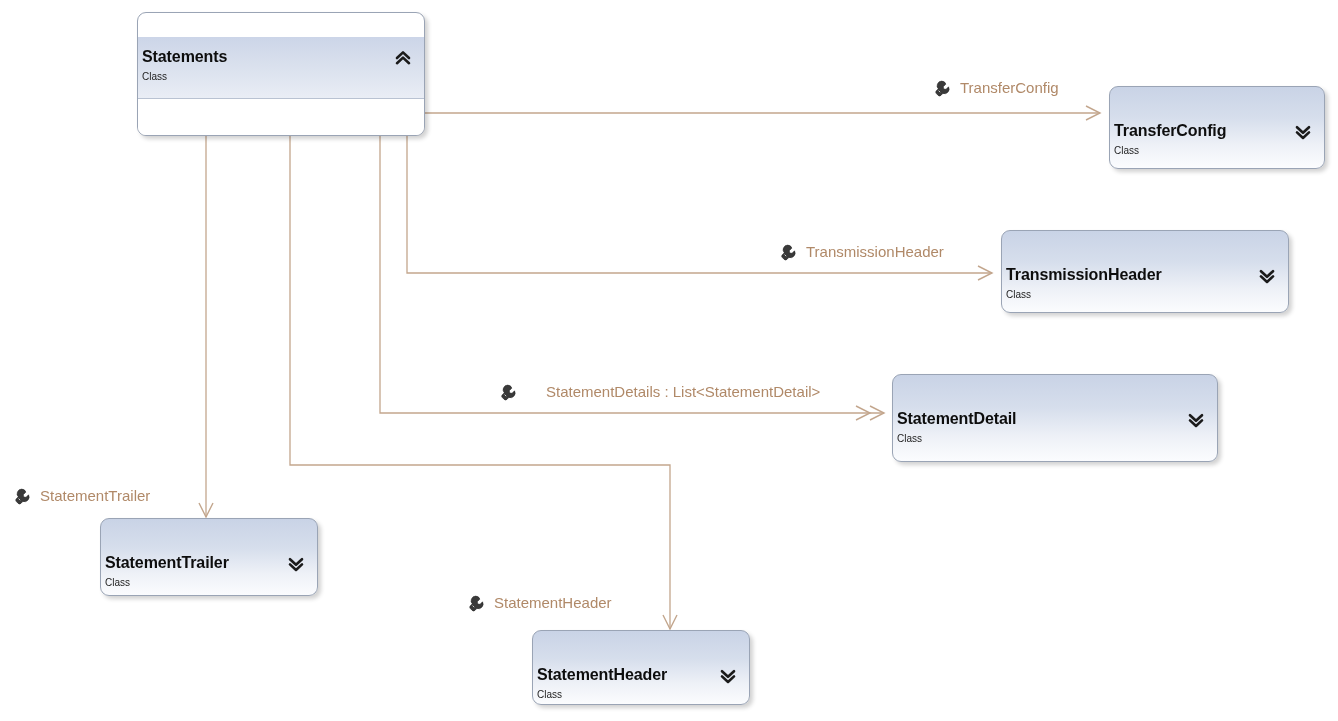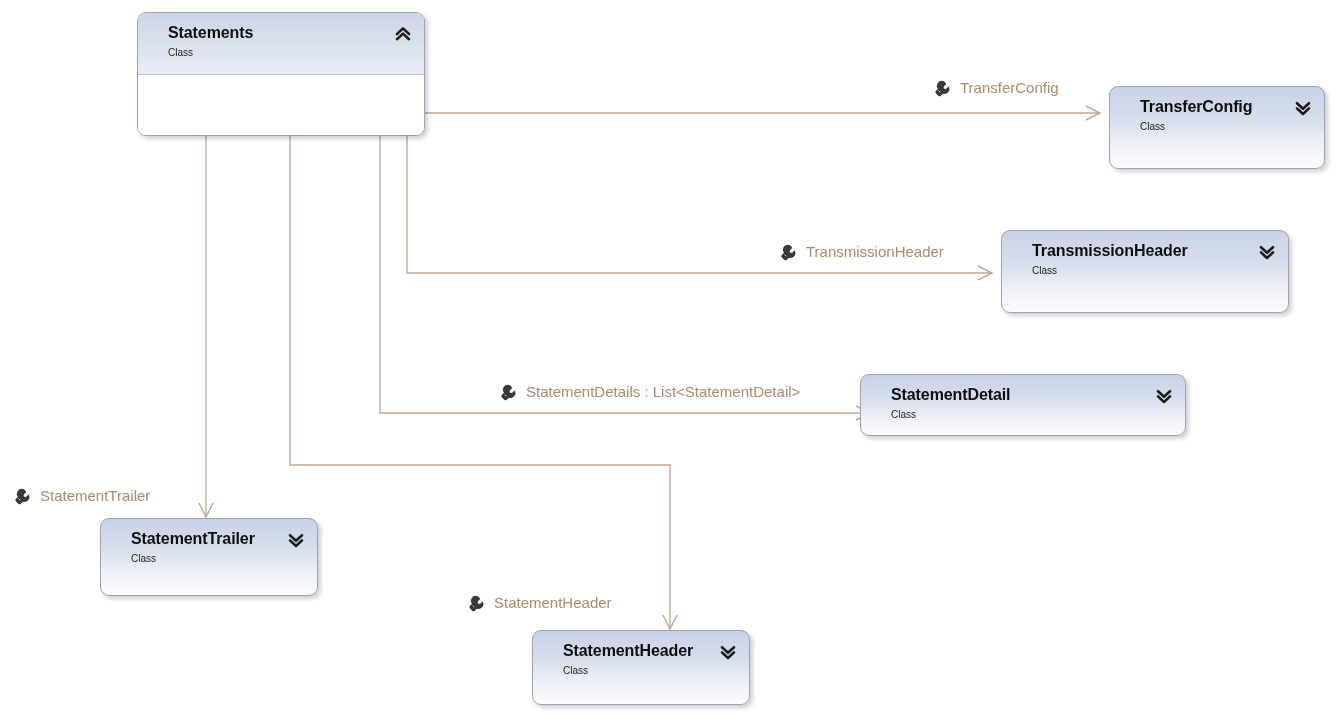--- a/index.html
+++ b/index.html
@@ -38,22 +38,23 @@
     background: linear-gradient(to bottom, #c9d3e6 0%, #d6deec 38%, #eef1f7 72%, #fbfcfe 100%);
     box-shadow: 3px 3px 4px rgba(0,0,0,0.18);
     overflow: hidden;
   }
   .class-shape.expanded {
     background: #ffffff;
   }
   .class-header {
     position: relative;
     box-sizing: border-box;
-    padding: 10px 14px 8px 30px;
+    padding: 10px 14px 8px 4px;
     height: 100%;
+    margin-top: 24px;
   }
   .class-shape.expanded .class-header {
     height: 62px;
     background: linear-gradient(to bottom, #ccd5e8 0%, #d9e0ed 45%, #e9edf5 100%);
     border-bottom: 1px solid #b9c2d2;
   }
   .class-name {
     font-size: 16px;
     font-weight: bold;
     color: #0d0d0d;
@@ -155,21 +156,21 @@
   <div class="conn-label" style="left:780px; top:242px;">
     <span class="wrench">
       <svg viewBox="0 0 20 20" width="20" height="20">
         <path d="M7.6 3.1 a4.6 4.6 0 0 0 -3.3 7.7 l-2.0 2.0 a1.9 1.9 0 0 0 0 2.7 l1.9 1.9 a1.9 1.9 0 0 0 2.7 0 l2.0 -2.0 a4.6 4.6 0 0 0 5.6 -6.6 l-2.5 2.5 -2.3 -0.3 -0.4 -2.3 2.6 -2.6 a4.6 4.6 0 0 0 -4.3 -3.0 z" fill="#3a3a3a" stroke="#1a1a1a" stroke-width="0.5"></path>
         <path d="M4.6 12.6 l1.6 1.6" stroke="#cfcfcf" stroke-width="1" fill="none"></path>
       </svg>
     </span>
     <span class="label-text">TransmissionHeader</span>
   </div>
 
-  <div class="conn-label" style="left:500px; top:382px;">
+  <div class="conn-label" style="left:500px; top:382px;gap:20px;">
     <span class="wrench">
       <svg viewBox="0 0 20 20" width="20" height="20">
         <path d="M7.6 3.1 a4.6 4.6 0 0 0 -3.3 7.7 l-2.0 2.0 a1.9 1.9 0 0 0 0 2.7 l1.9 1.9 a1.9 1.9 0 0 0 2.7 0 l2.0 -2.0 a4.6 4.6 0 0 0 5.6 -6.6 l-2.5 2.5 -2.3 -0.3 -0.4 -2.3 2.6 -2.6 a4.6 4.6 0 0 0 -4.3 -3.0 z" fill="#3a3a3a" stroke="#1a1a1a" stroke-width="0.5"></path>
         <path d="M4.6 12.6 l1.6 1.6" stroke="#cfcfcf" stroke-width="1" fill="none"></path>
       </svg>
     </span>
     <span class="label-text">StatementDetails : List&lt;StatementDetail&gt;</span>
   </div>
 
   <div class="conn-label" style="left:14px; top:486px;">
@@ -225,21 +226,21 @@
       <div class="class-stereotype">Class</div>
       <span class="chevron">
         <svg viewBox="0 0 18 18" width="18" height="18">
           <path d="M3 4.2 L9 9.8 L15 4.2" fill="none" stroke="#1b1b1b" stroke-width="2.6" stroke-linecap="round" stroke-linejoin="round"></path>
           <path d="M3 9.4 L9 15 L15 9.4" fill="none" stroke="#1b1b1b" stroke-width="2.6" stroke-linecap="round" stroke-linejoin="round"></path>
         </svg>
       </span>
     </div>
   </div>
 
-  <div class="class-shape" style="left:860px; top:374px; width:326px; height:62px;">
+  <div class="class-shape" style="left:892px; top:374px; width:326px; height:88px;">
     <div class="class-header">
       <div class="class-name">StatementDetail</div>
       <div class="class-stereotype">Class</div>
       <span class="chevron">
         <svg viewBox="0 0 18 18" width="18" height="18">
           <path d="M3 4.2 L9 9.8 L15 4.2" fill="none" stroke="#1b1b1b" stroke-width="2.6" stroke-linecap="round" stroke-linejoin="round"></path>
           <path d="M3 9.4 L9 15 L15 9.4" fill="none" stroke="#1b1b1b" stroke-width="2.6" stroke-linecap="round" stroke-linejoin="round"></path>
         </svg>
       </span>
     </div>

